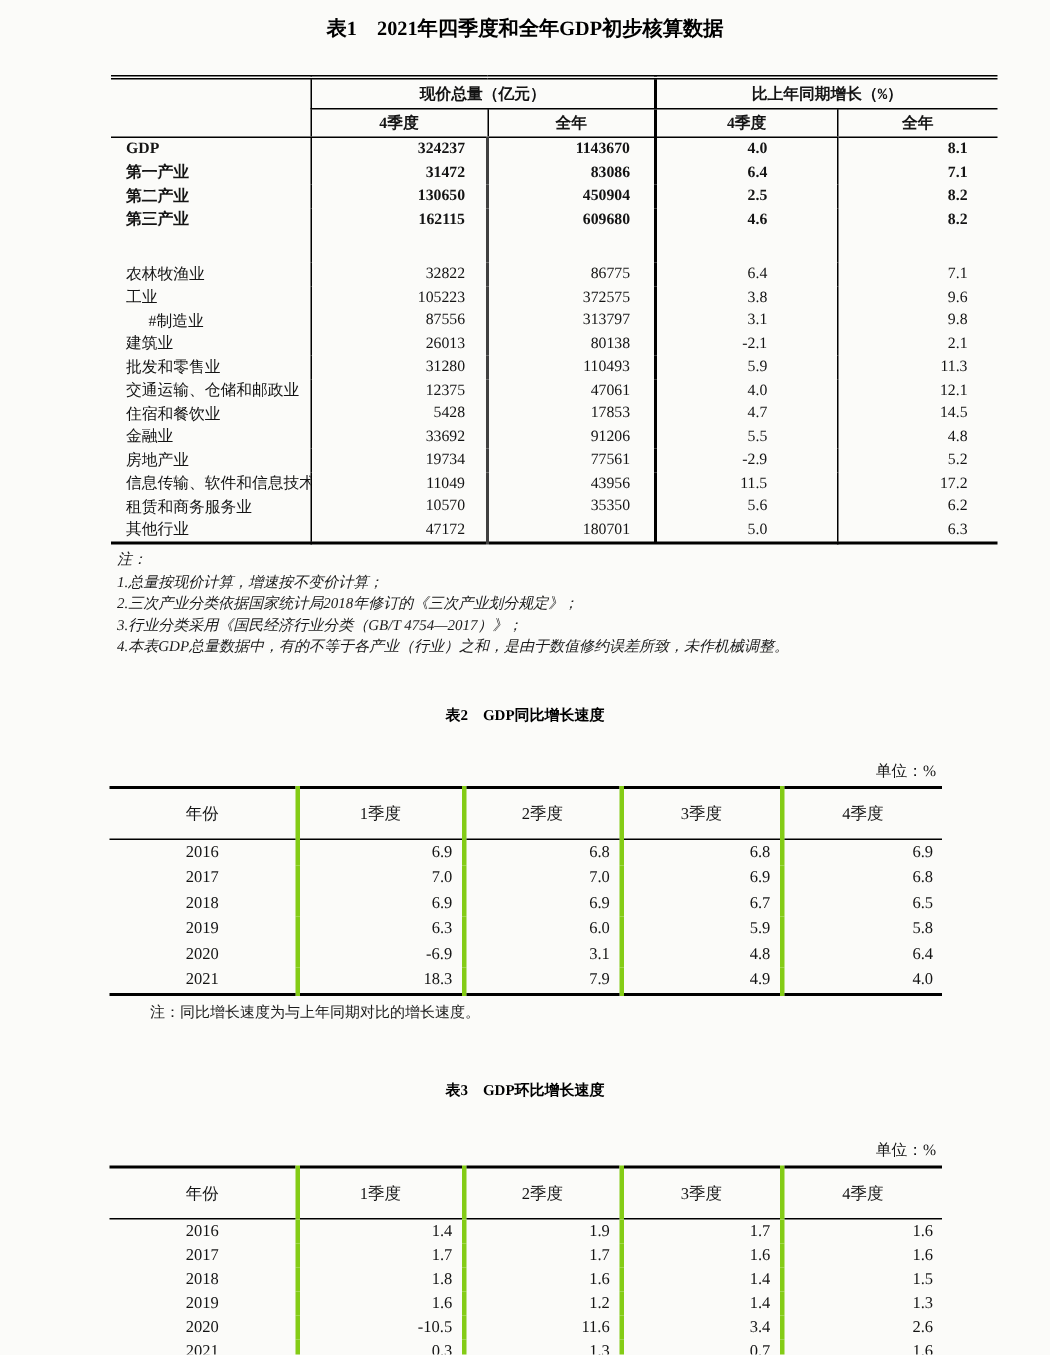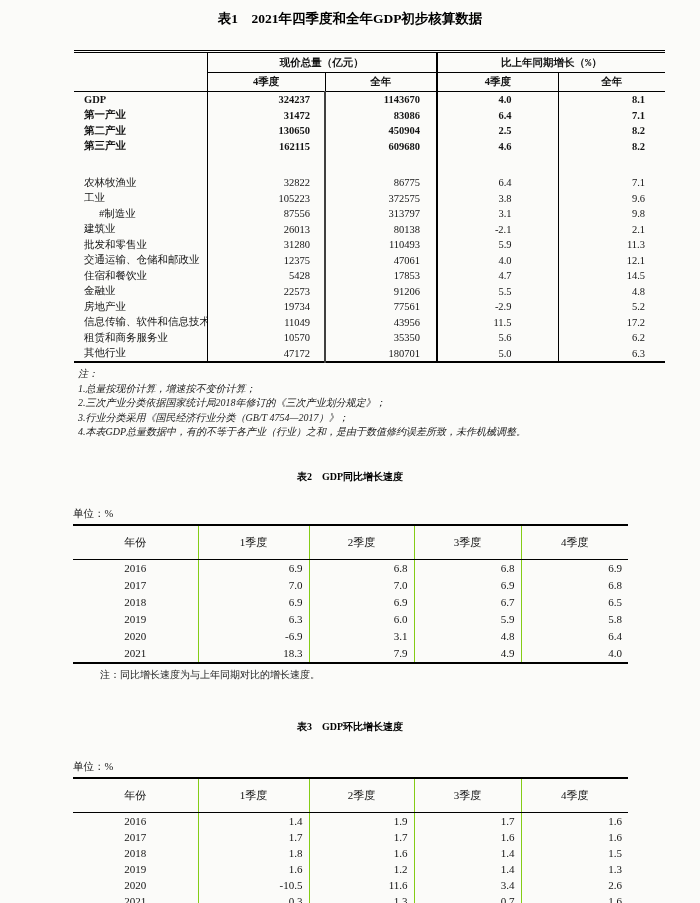--- a/index.html
+++ b/index.html
@@ -45,35 +45,35 @@
     margin:4px 0 0 78px;font-style:italic;font-size:10px;
     line-height:14.6px;color:#1a1a1a;
   }
   .notes1 div{height:14.6px;}
 
   
   .sec-title{margin:0;text-align:center;font-weight:bold;font-size:10px;color:#000;height:18px;}
   .t2-title{padding-top:30px;}
   .t3-title{padding-top:22px;}
   .unit{
-    width:551px;margin-left:73px;text-align:left;
+    width:551px;margin-left:73px;text-align:right;
     font-size:10.5px;height:15px;
   }
   .u2{margin-top:19px;}
   .u3{margin-top:22px;}
   .tbl23{
     width:555px;margin:2px 0 0 73px;
     border-top:2px solid #000;border-bottom:2px solid #000;
     font-size:11px;
   }
   .tbl23 th{
     font-weight:normal;height:33px;text-align:center;
     border-bottom:1.5px solid #000;
   }
-  .tbl23 th:nth-child(n+2),.tbl23 td:nth-child(n+2){border-left:1px solid #84cc16;}
+  .tbl23 th:nth-child(n+2),.tbl23 td:nth-child(n+2){border-left:3px solid #84cc16;}
   .tbl23 tbody td{height:17px;}
   .tbl3 tbody td{height:16px;}
   .tbl23 .year{text-align:center;}
   .tbl23 .val{text-align:right;padding-right:6px;}
   .tbl-note{
     margin:4px 0 16px 100px;font-size:10px;color:#1a1a1a;height:14px;
   }
 </style>
 </head>
 <body>
@@ -183,21 +183,21 @@
       </tr>
       <tr>
         <td>住宿和餐饮业</td>
         <td>5428</td>
         <td>17853</td>
         <td>4.7</td>
         <td>14.5</td>
       </tr>
       <tr>
         <td>金融业</td>
-        <td>22573</td>
+        <td>33692</td>
         <td>91206</td>
         <td>5.5</td>
         <td>4.8</td>
       </tr>
       <tr>
         <td>房地产业</td>
         <td>19734</td>
         <td>77561</td>
         <td>-2.9</td>
         <td>5.2</td>

